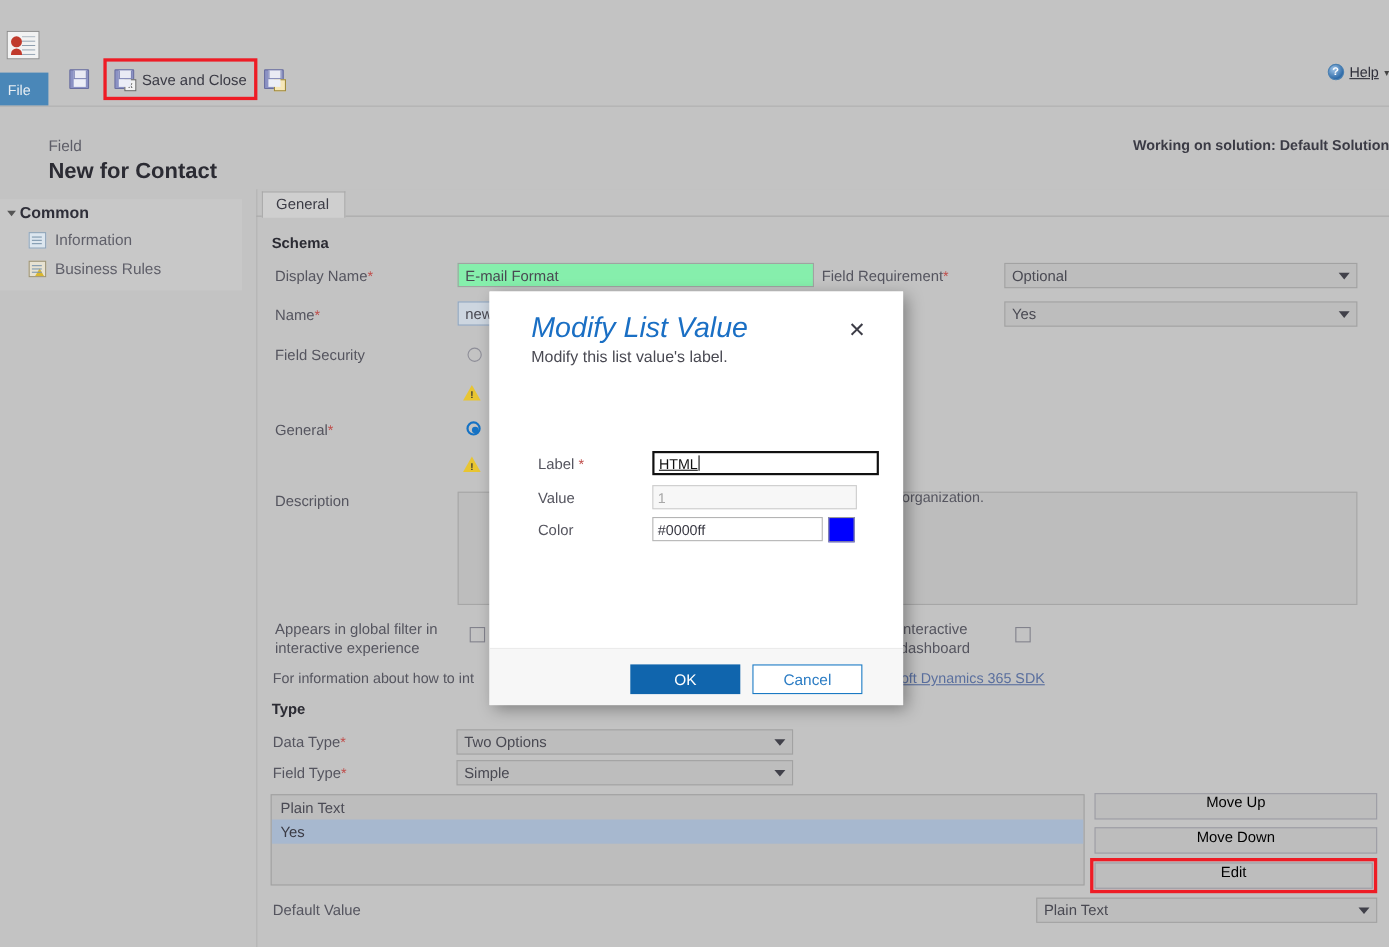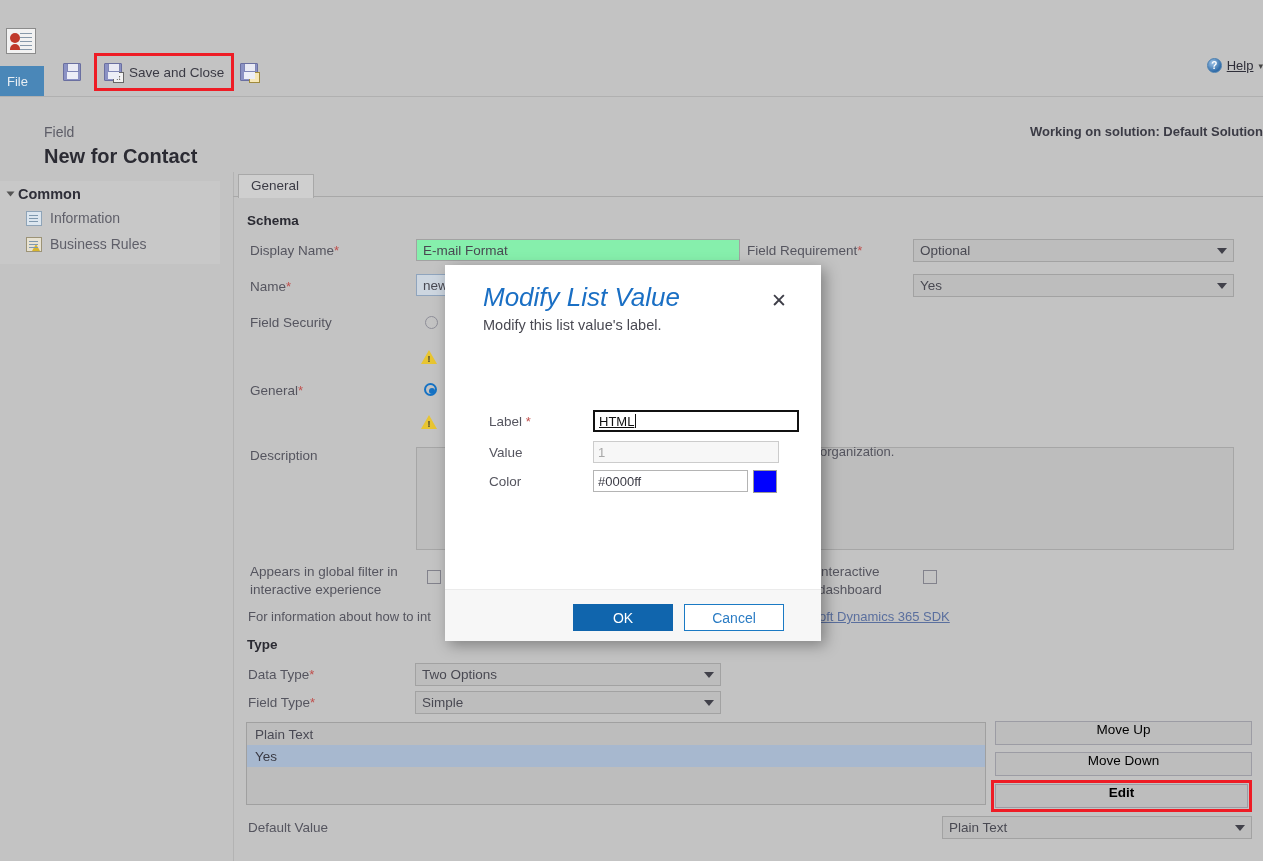--- a/index.html
+++ b/index.html
@@ -232,21 +232,21 @@
     padding: 2px 8px; display: flex; align-items: center; cursor: pointer;
   }
   .lb-row.sel { background: #a7b8cf; color: #3a3a44; }
 
   .side-btn {
     position: absolute; background: #bdbdbd; border: 1px solid #9c9ca4;
     height: 24px; font-size: 13.5px; color: #000000;
     display: flex; justify-content: center;
     cursor: pointer;
   }
-  .side-btn.highlight { outline: 3px solid #ee1c25; outline-offset: 1px; font-weight: bold; }
+  .side-btn.highlight { outline: 3px solid #ee1c25; outline-offset: 1px; }
 
   
   .modal-shadow {
     position: absolute; left: 445px; top: 265px;
     width: 376px; height: 376px;
     box-shadow: 4px 4px 14px rgba(0,0,0,0.35);
     background: #ffffff;
   }
   .modal-body { position: absolute; left: 0; top: 0; width: 376px; height: 324px; background: #fff; }
   .modal-title {

